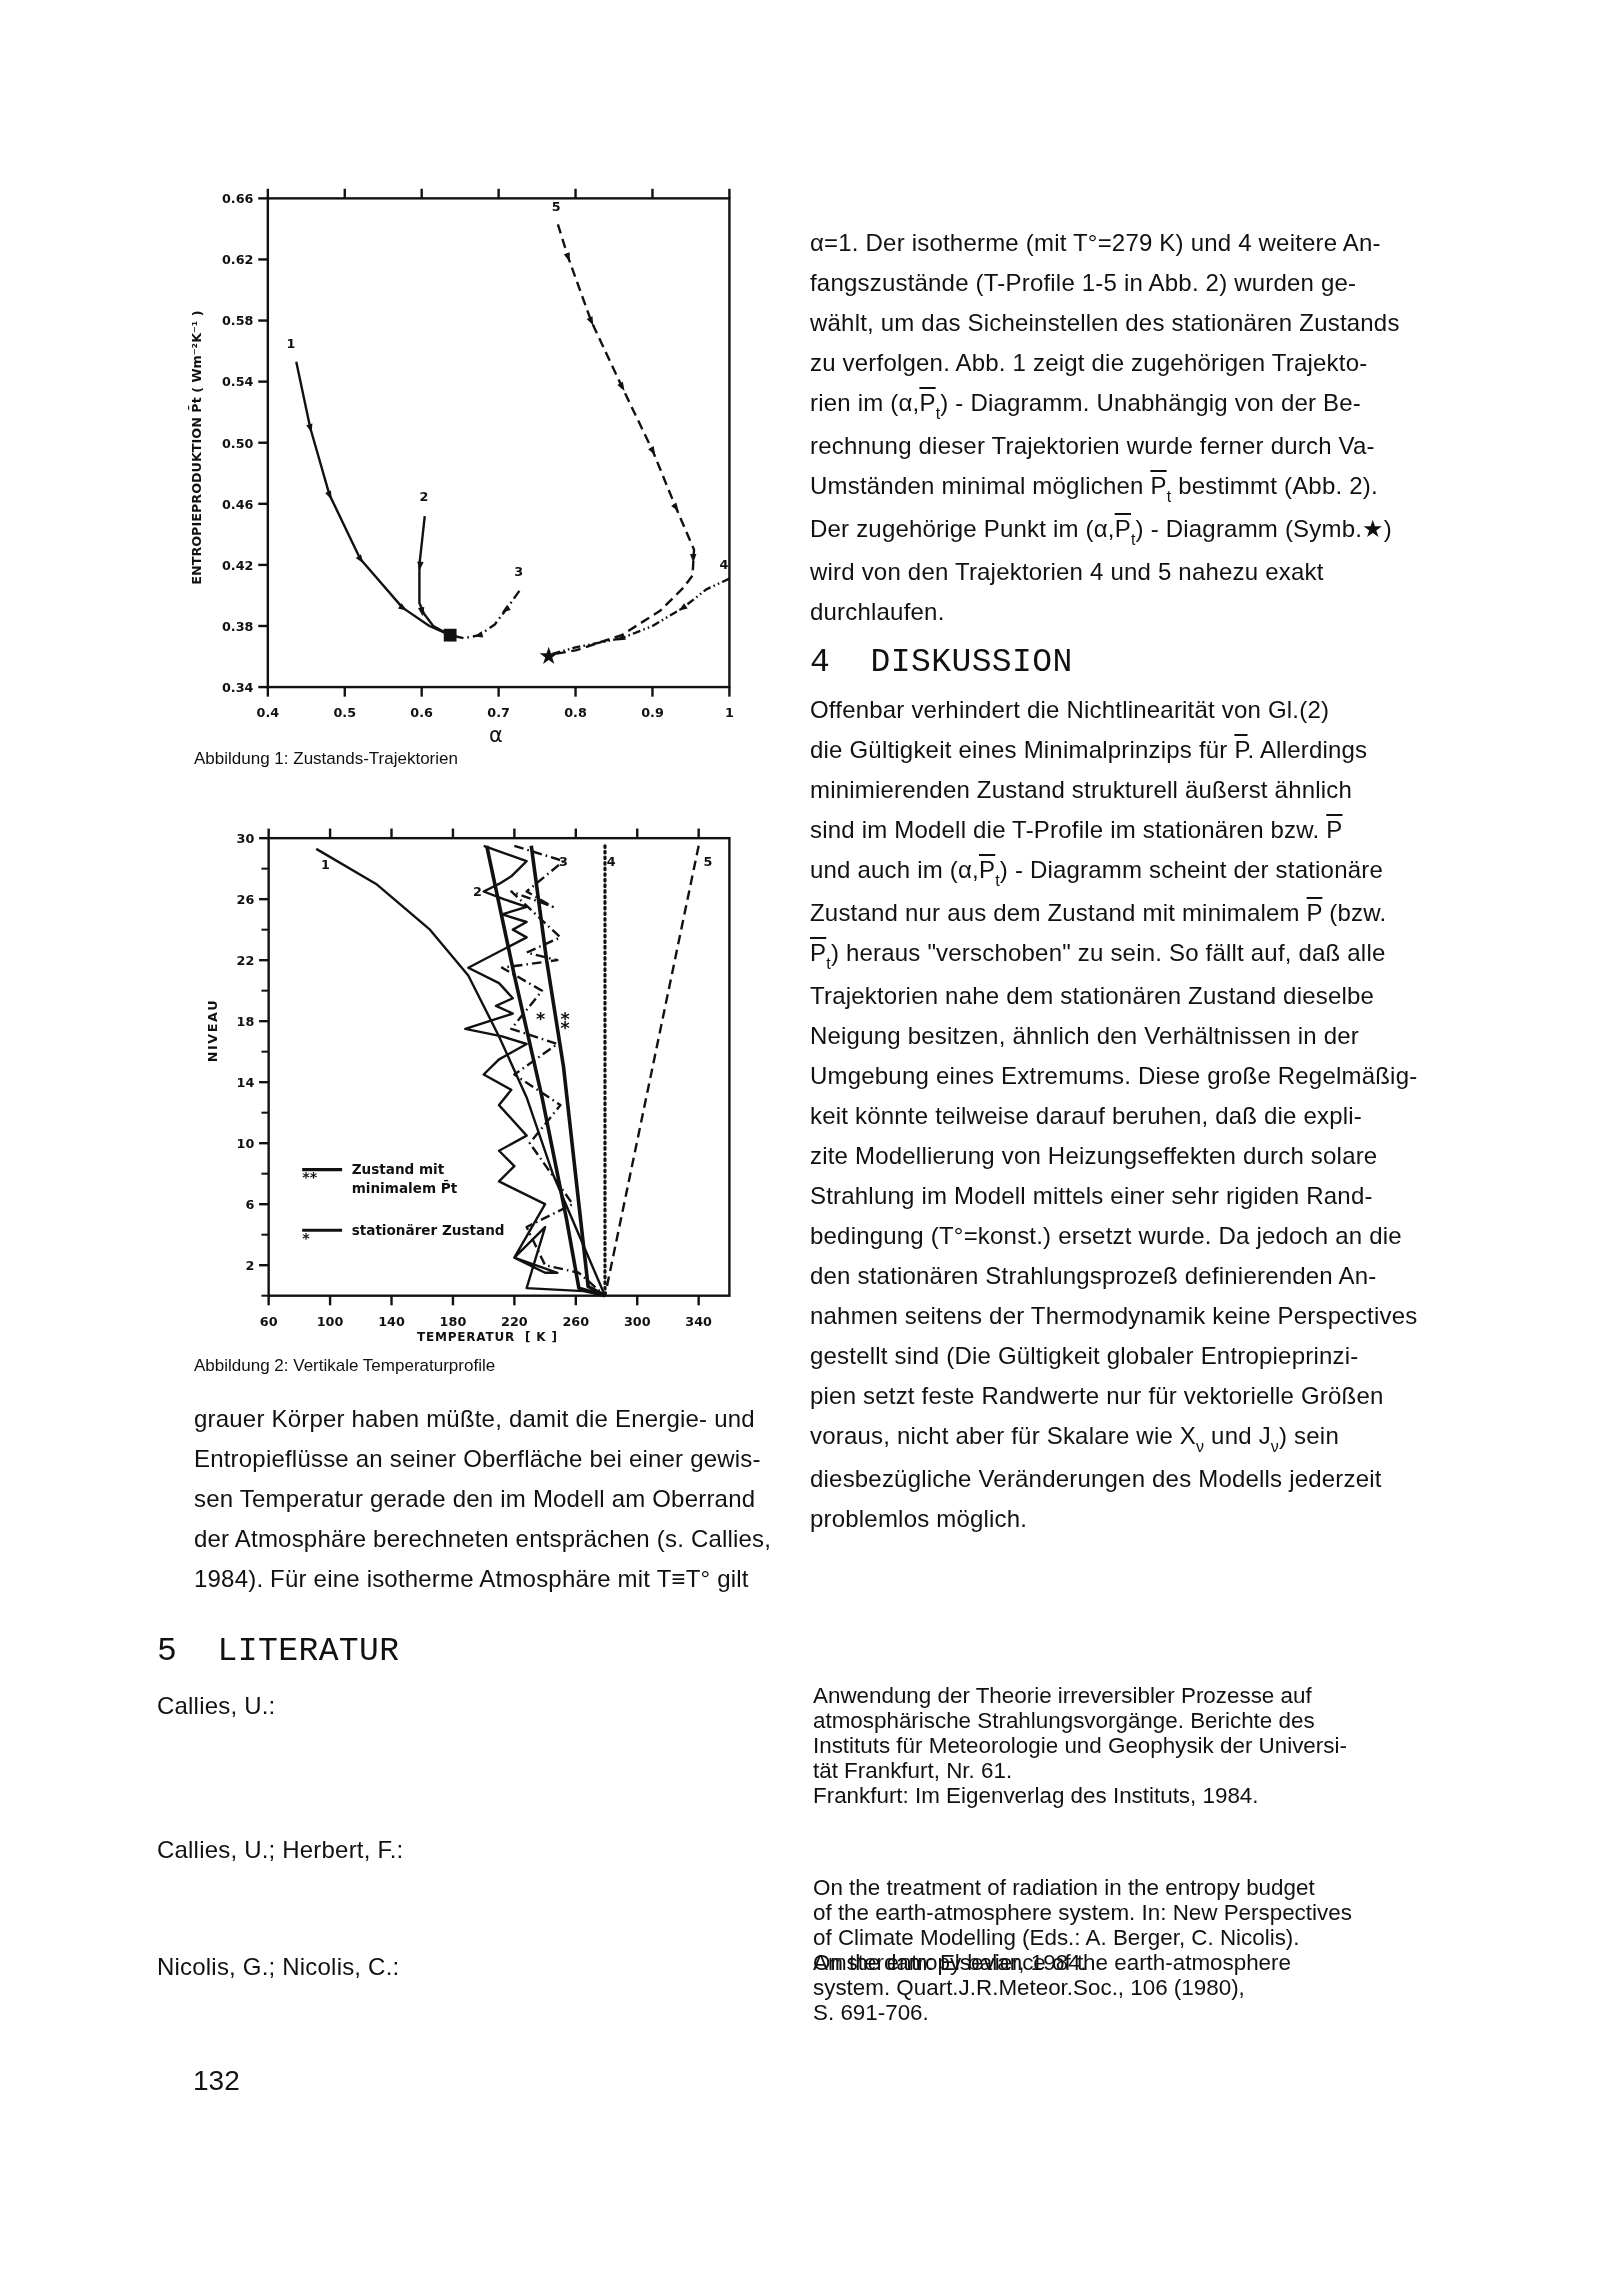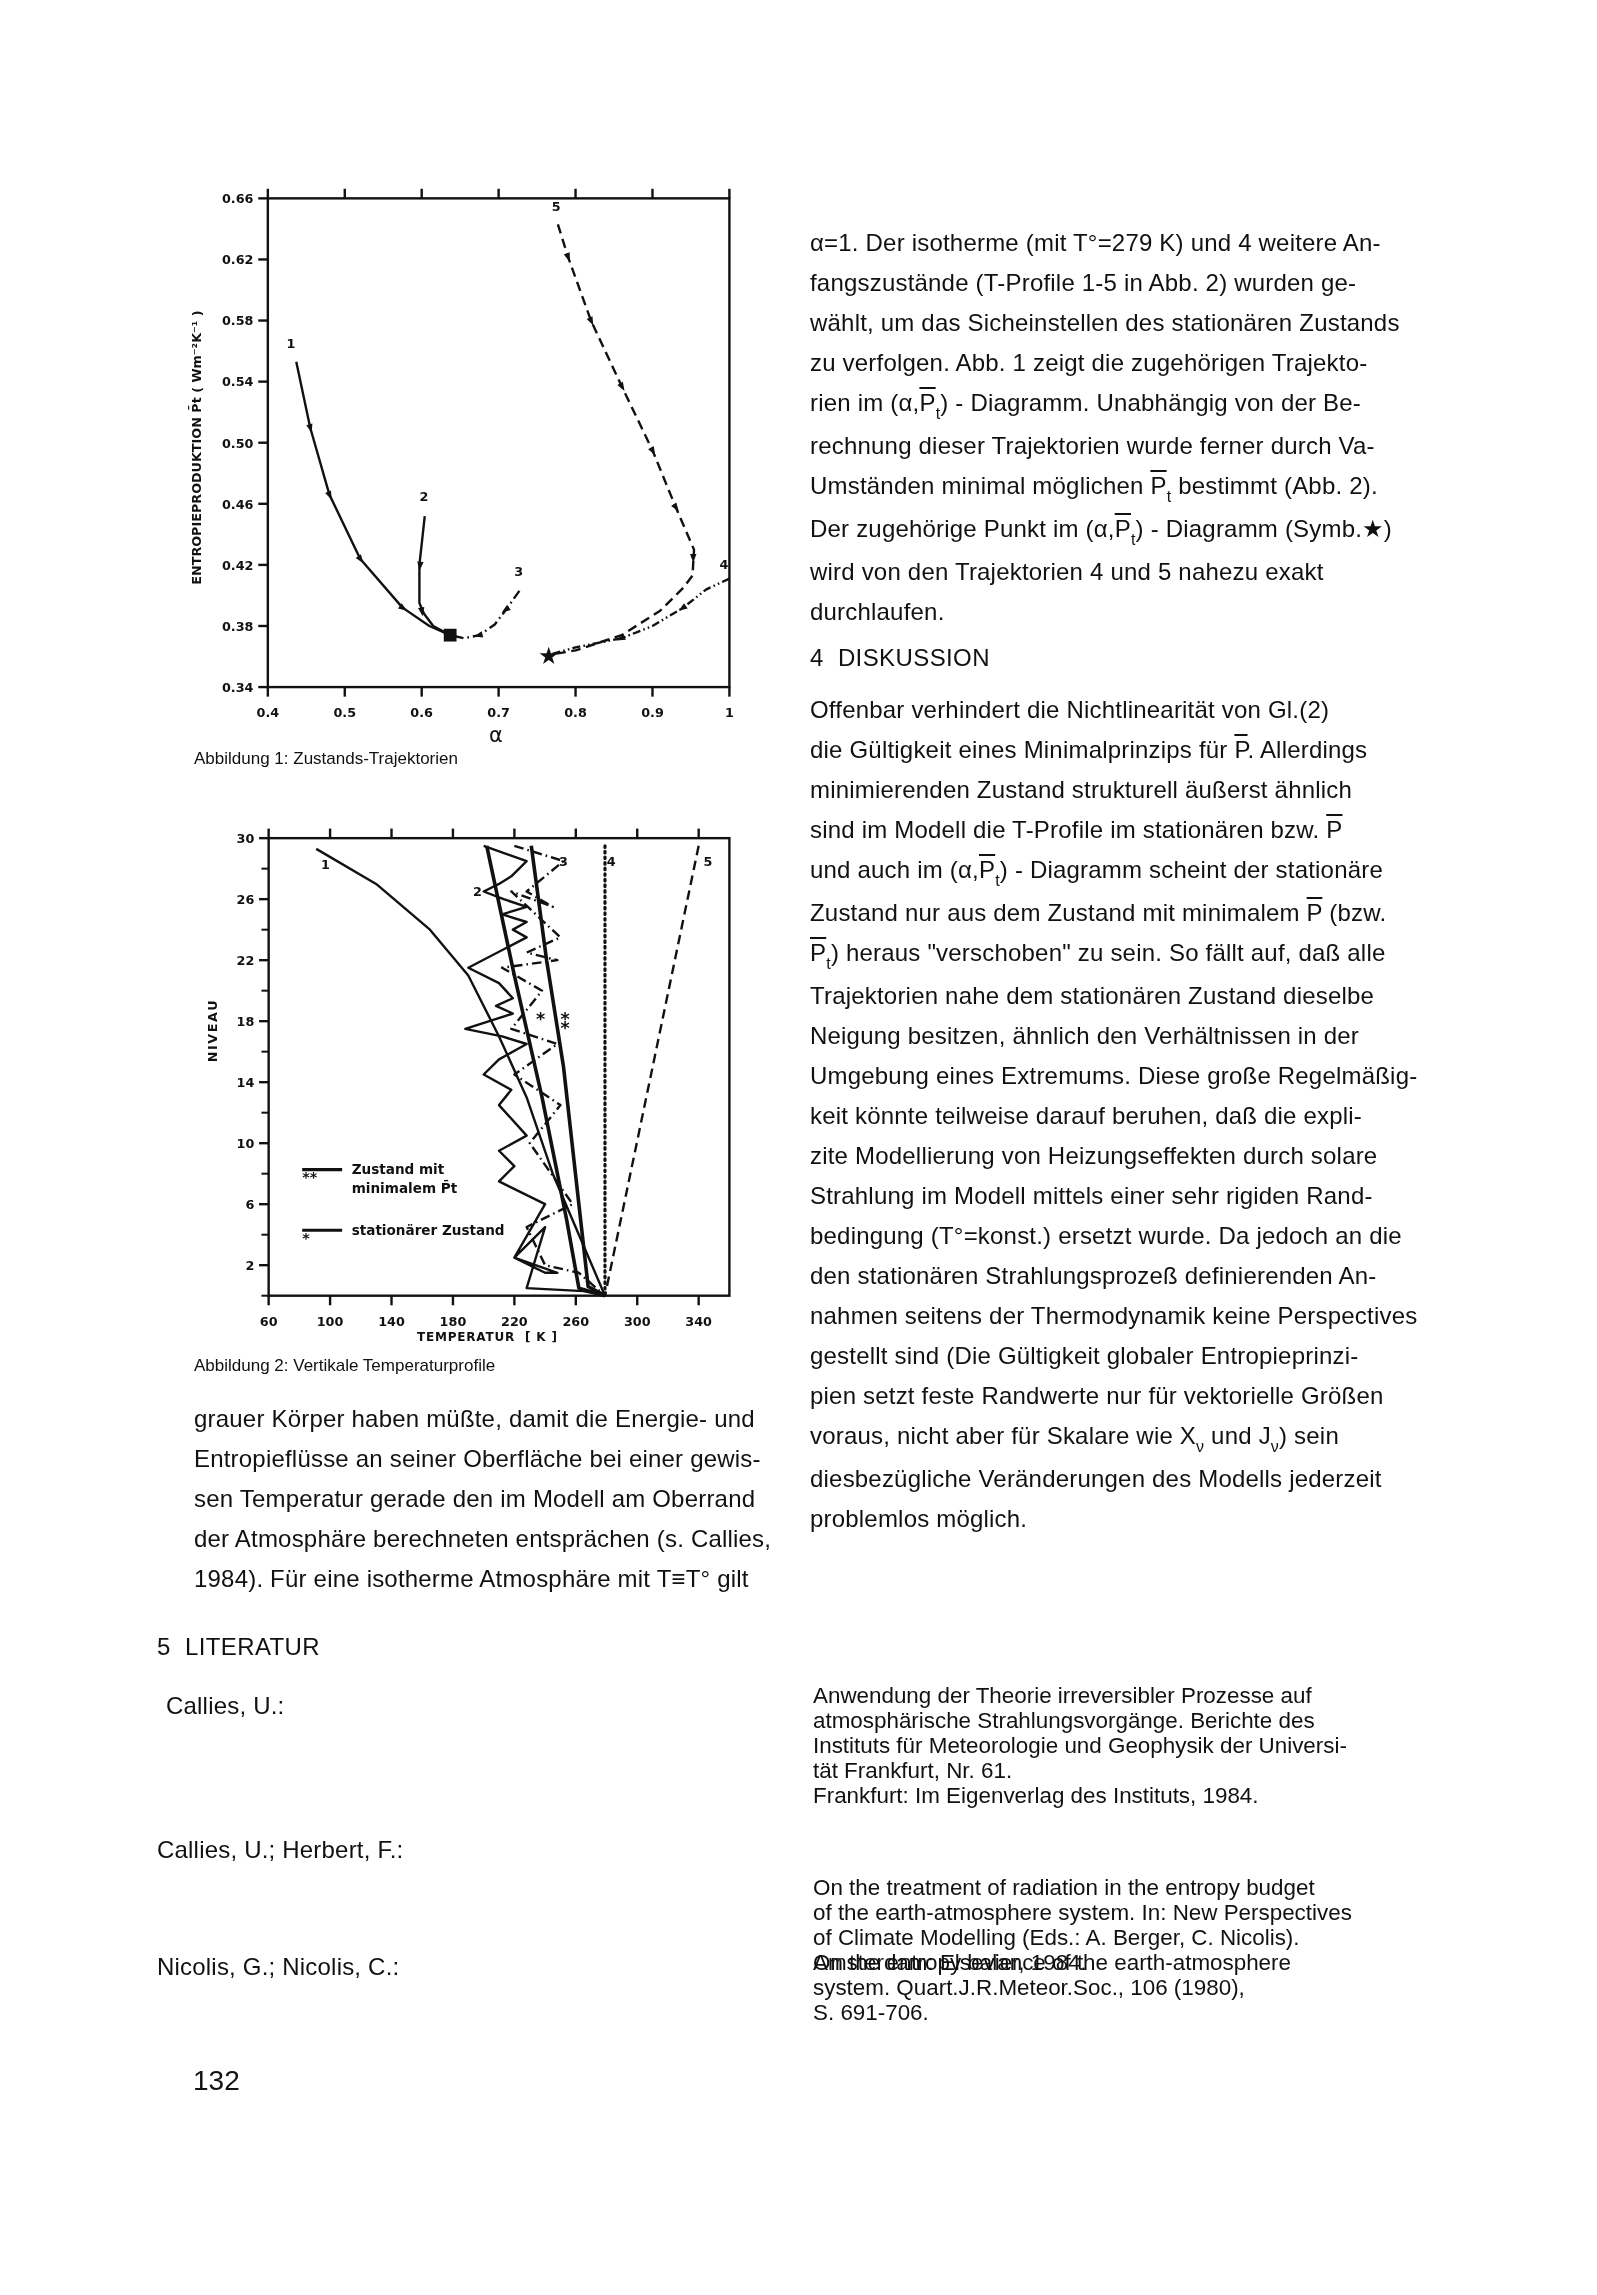--- a/index.html
+++ b/index.html
@@ -2,21 +2,21 @@
 <html style="font-size:12.8px"><head>
 <meta charset="utf-8">
 <style>
   html, body { margin: 0; padding: 0; background: #ffffff; }
   body { width: 1598px; height: 2295px; position: relative; overflow: hidden;
          font-family: "Liberation Sans", "DejaVu Sans", sans-serif; color: #111; }
   .abs { position: absolute; }
   .txt { font-size: 24px; line-height: 40px; letter-spacing: 0.2px; white-space: nowrap; }
   .sub { font-size: 16px; position: relative; top: 8px; }
   .ovl { text-decoration: overline; }
-  .heading { font-size: 24px; letter-spacing: 0.4px; white-space: nowrap; }
+  .heading { font-size: 33px; letter-spacing: 0.4px; white-space: nowrap; font-family: Liberation Mono, monospace; }
   .caption { font-size: 17px; white-space: nowrap; }
   .ref { font-size: 22.4px; line-height: 25px; white-space: nowrap; }
   svg text { font-family: "DejaVu Sans", sans-serif; fill: #111; }
   .tick { font-size: 16px; font-weight: bold; }
   .lbl { font-size: 16px; font-weight: bold; }
   .page-number { font-size: 28px; }
 </style>
 </head>
 <body>
 
@@ -225,21 +225,21 @@
   <div>nahmen seitens der Thermodynamik keine Perspectives</div>
   <div>gestellt sind (Die Gültigkeit globaler Entropieprinzi-</div>
   <div>pien setzt feste Randwerte nur für vektorielle Größen</div>
   <div><span>voraus, nicht aber für Skalare wie X</span><span class="sub">ν</span><span> und J</span><span class="sub">ν</span><span>) sein</span></div>
   <div>diesbezügliche Veränderungen des Modells jederzeit</div>
   <div>problemlos möglich.</div>
 </div>
 
 <div class="abs heading" style="left:157px;top:1633px;white-space:pre;">5  LITERATUR</div>
 
-<div class="abs txt" style="left:157px;top:1686px;margin-left:9px;">Callies, U.:</div>
+<div class="abs txt" style="left:157px;top:1686px;">Callies, U.:</div>
 <div class="abs ref" style="left:813px;top:1683px;">
   <div>Anwendung der Theorie irreversibler Prozesse auf</div>
   <div>atmosphärische Strahlungsvorgänge. Berichte des</div>
   <div>Instituts für Meteorologie und Geophysik der Universi-</div>
   <div>tät Frankfurt, Nr. 61.</div>
   <div>Frankfurt: Im Eigenverlag des Instituts, 1984.</div>
 </div>
 
 <div class="abs txt" style="left:157px;top:1830px;">Callies, U.; Herbert, F.:</div>
 <div class="abs ref" style="left:813px;top:1875px;">

